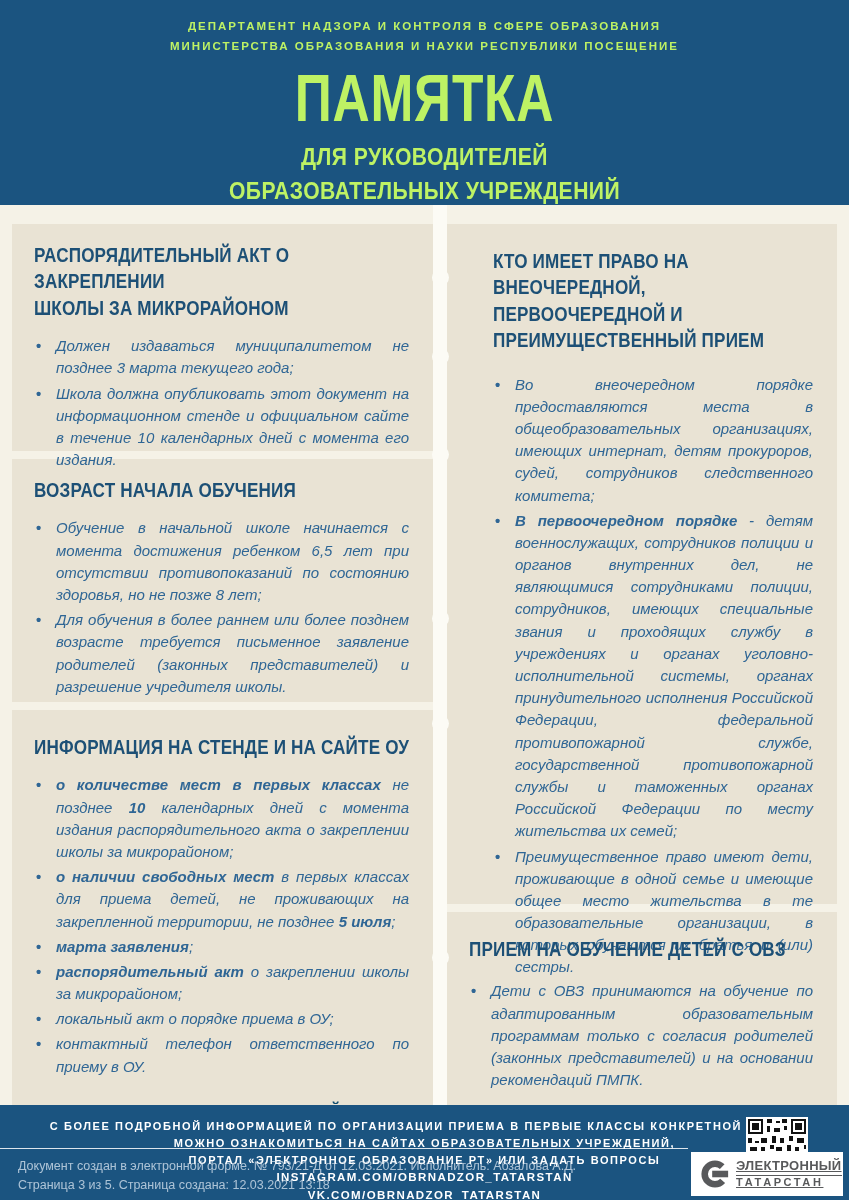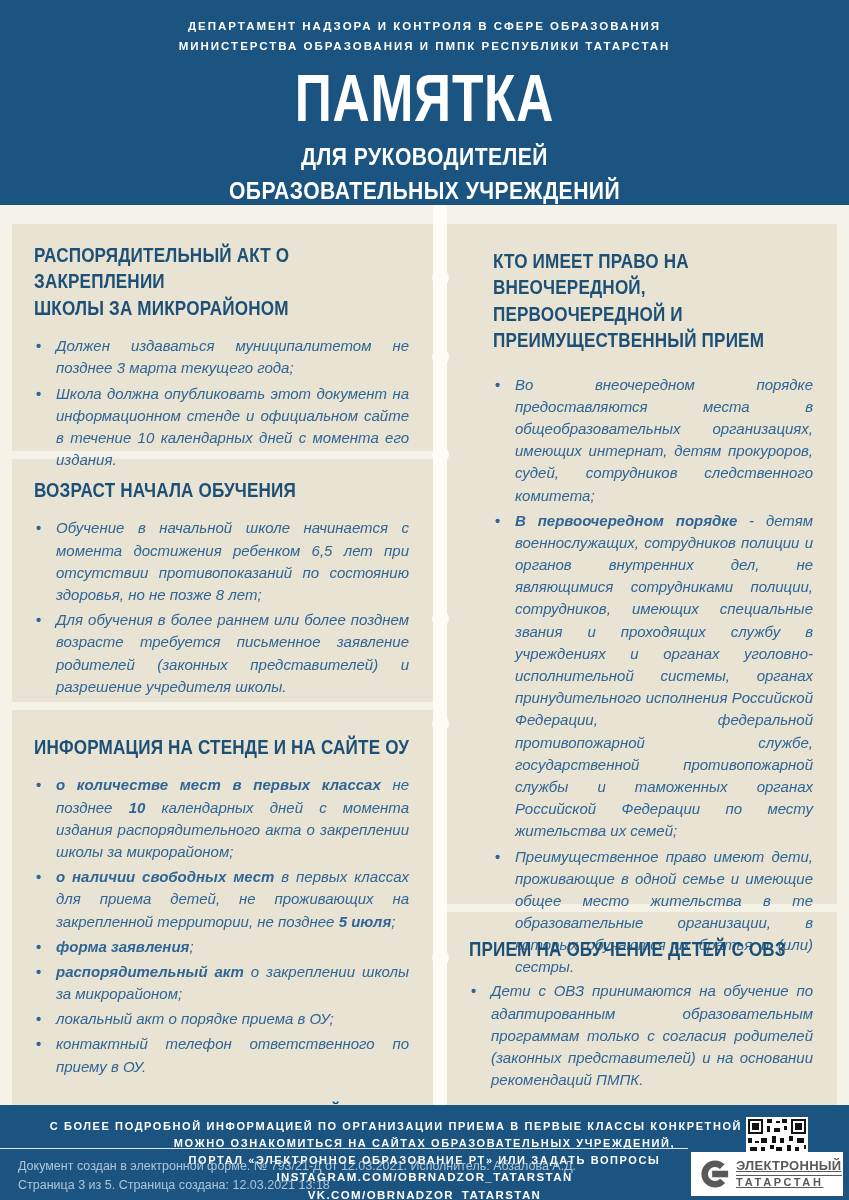--- a/index.html
+++ b/index.html
@@ -3,21 +3,21 @@
 <meta charset="utf-8">
 <style>
   html,body{margin:0;padding:0;}
   .page{
     position:relative;width:849px;height:1200px;overflow:hidden;
     background:#f5f2e7;font-family:"Liberation Sans",sans-serif;
   }
   
   .header{
     position:absolute;left:0;top:0;width:849px;height:205px;
-    background:#1b5480;color:#ffffff;text-align:center;
+    background:#1b5480;color:#bef264;text-align:center;
   }
   .dept{font-size:11.5px;font-weight:bold;letter-spacing:2px;line-height:1.75;}
   .dept-wrap{padding-top:16px;}
   .big-title{
     margin-top:8px;font-size:66px;font-weight:bold;letter-spacing:1px;
     transform:scaleX(.78);transform-origin:50% 50%;line-height:1.05;
   }
   .subtitle{
     margin-top:6px;font-size:24px;font-weight:bold;line-height:1.45;
     transform:scaleX(.88);transform-origin:50% 50%;letter-spacing:.5px;
@@ -98,21 +98,21 @@
   }
 </style>
 </head>
 <body>
 
 <div class="page">
 
   <div class="header">
     <div class="dept-wrap">
       <div class="dept">ДЕПАРТАМЕНТ НАДЗОРА И КОНТРОЛЯ В СФЕРЕ ОБРАЗОВАНИЯ</div>
-      <div class="dept">МИНИСТЕРСТВА ОБРАЗОВАНИЯ И ПМПК РЕСПУБЛИКИ ТАТАРСТАН</div>
+      <div class="dept">МИНИСТЕРСТВА ОБРАЗОВАНИЯ И НАУКИ РЕСПУБЛИКИ ПОСЕЩЕНИЕ</div>
     </div>
     <div class="big-title">ПАМЯТКА</div>
     <div class="subtitle">
       <div>ДЛЯ РУКОВОДИТЕЛЕЙ</div>
       <div>ОБРАЗОВАТЕЛЬНЫХ УЧРЕЖДЕНИЙ</div>
     </div>
   </div>
 
   <div class="body-area">
 
@@ -135,21 +135,21 @@
           <li>Обучение в начальной школе начинается с момента достижения ребенком 6,5 лет при отсутствии противопоказаний по состоянию здоровья, но не позже 8 лет;</li>
           <li>Для обучения в более раннем или более позднем возрасте требуется письменное заявление родителей (законных представителей) и разрешение учредителя школы.</li>
         </ul>
       </div>
 
       <div class="card next grow" style="padding-top:24px;">
         <div class="sec-title">ИНФОРМАЦИЯ НА СТЕНДЕ И НА САЙТЕ ОУ</div>
         <ul class="blist">
           <li><span class="b">о количестве мест в первых классах</span><span> не позднее </span><span class="b">10</span><span> календарных дней с момента издания распорядительного акта о закреплении школы за микрорайоном;</span></li>
           <li><span class="b">о наличии свободных мест</span><span> в первых классах для приема детей, не проживающих на закрепленной территории, не позднее </span><span class="b">5 июля</span><span>;</span></li>
-          <li><span class="b">форма заявления</span><span>;</span></li>
+          <li><span class="b">марта заявления</span><span>;</span></li>
           <li><span class="b">распорядительный акт</span><span> о закреплении школы за микрорайоном;</span></li>
           <li>локальный акт о порядке приема в ОУ;</li>
           <li>контактный телефон ответственного по приему в ОУ.</li>
         </ul>
         <div class="note">
           <div class="red">ПРИКАЗЫ О ЗАЧИСЛЕНИИ В ПЕРВЫЙ КЛАСС</div>
           <div class="gray">РАЗМЕЩАЮТСЯ НА ИНФОРМАЦИОННОМ СТЕНДЕ ОУ</div>
           <div class="gray">В ДЕНЬ ИХ ИЗДАНИЯ.</div>
         </div>
       </div>

